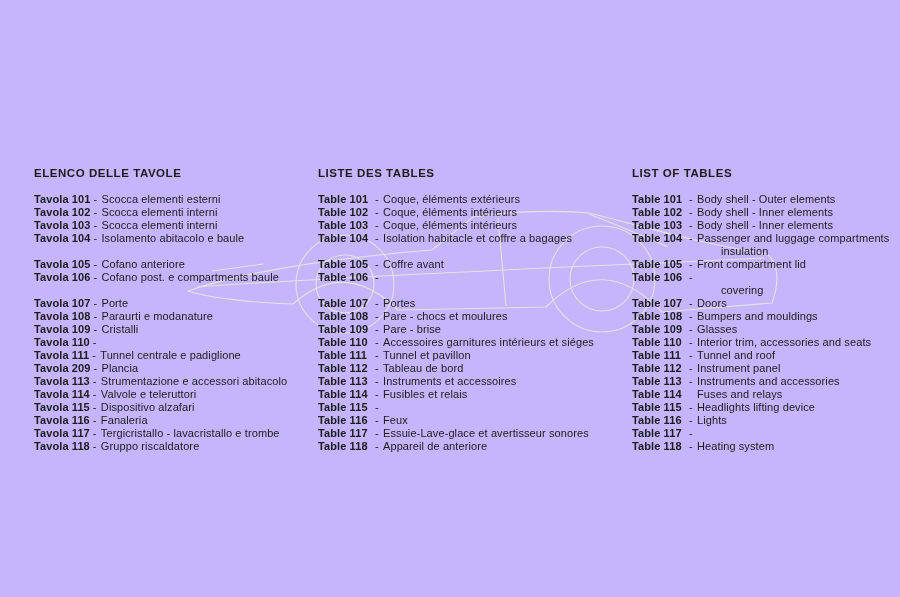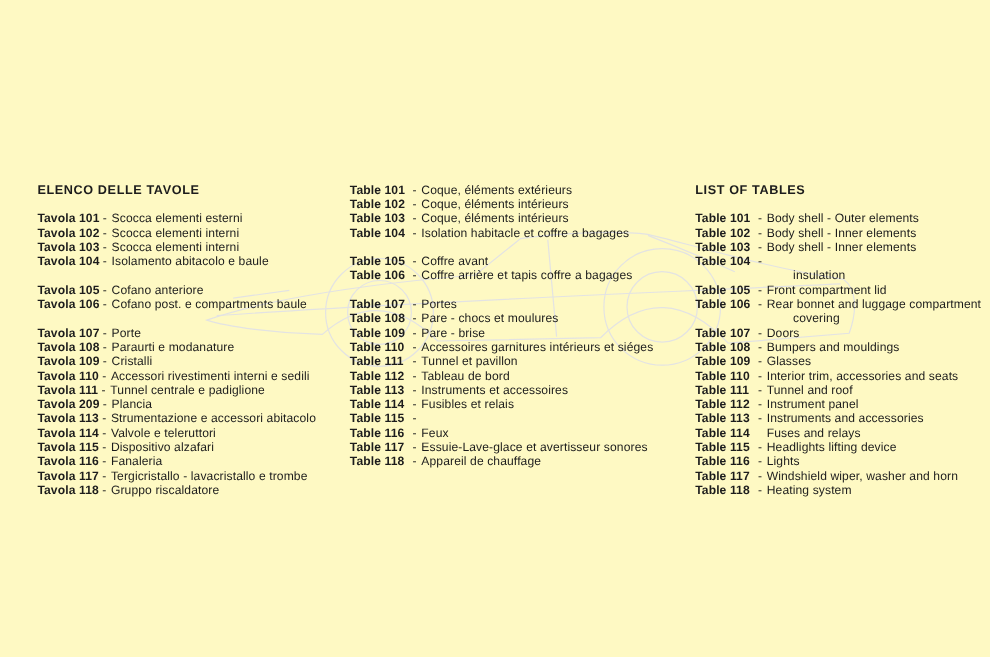--- a/index.html
+++ b/index.html
@@ -1,17 +1,17 @@
 <!DOCTYPE html>
 <html><head>
 <meta charset="utf-8">
 <style>
   html,body{margin:0;padding:0;background:#d9d9d9;}
   .page{
-    position:relative;width:900px;height:597px;background:#fef9c3;
+    position:relative;width:900px;height:597px;background:#c4b5fd;
     overflow:hidden;font-family:"Liberation Sans",sans-serif;color:#1c1c1c;
   }
   .watermark{position:absolute;left:0;top:0;width:900px;height:597px;}
   .col{position:absolute;top:167px;}
   .col-header{
     font-weight:bold;font-size:11.5px;letter-spacing:0.55px;
     height:12px;line-height:12px;margin-bottom:14px;white-space:nowrap;
   }
   .row{display:flex;height:13px;line-height:13px;font-size:11px;white-space:nowrap;letter-spacing:0.1px;}
   .num{font-weight:bold;min-width:54px;flex:0 0 auto;margin-right:3px;}
@@ -82,21 +82,20 @@
           <span class="text">Paraurti e modanature</span>
         </div>
         <div class="row">
           <span class="num">Tavola 109</span>
           <span class="dash">-</span>
           <span class="text">Cristalli</span>
         </div>
         <div class="row">
           <span class="num">Tavola 110</span>
           <span class="dash">-</span>
-          <span class="text">Accessori rivestimenti interni e sedili</span>
         </div>
         <div class="row">
           <span class="num">Tavola 111</span>
           <span class="dash">-</span>
           <span class="text">Tunnel centrale e padiglione</span>
         </div>
         <div class="row">
           <span class="num">Tavola 209</span>
           <span class="dash">-</span>
           <span class="text">Plancia</span>
@@ -128,20 +127,21 @@
         </div>
         <div class="row">
           <span class="num">Tavola 118</span>
           <span class="dash">-</span>
           <span class="text">Gruppo riscaldatore</span>
         </div>
       </div>
   </div>
 
   <div class="col" style="left:318px;">
+    <div class="col-header">LISTE DES TABLES</div>
     <div class="rows">
         <div class="row">
           <span class="num">Table 101</span>
           <span class="dash">-</span>
           <span class="text">Coque, éléments extérieurs</span>
         </div>
         <div class="row">
           <span class="num">Table 102</span>
           <span class="dash">-</span>
           <span class="text">Coque, éléments intérieurs</span>
@@ -158,21 +158,20 @@
         </div>
         <div class="row"></div>
         <div class="row">
           <span class="num">Table 105</span>
           <span class="dash">-</span>
           <span class="text">Coffre avant</span>
         </div>
         <div class="row">
           <span class="num">Table 106</span>
           <span class="dash">-</span>
-          <span class="text">Coffre arrière et tapis coffre a bagages</span>
         </div>
         <div class="row"></div>
         <div class="row">
           <span class="num">Table 107</span>
           <span class="dash">-</span>
           <span class="text">Portes</span>
         </div>
         <div class="row">
           <span class="num">Table 108</span>
           <span class="dash">-</span>
@@ -218,21 +217,21 @@
           <span class="text">Feux</span>
         </div>
         <div class="row">
           <span class="num">Table 117</span>
           <span class="dash">-</span>
           <span class="text">Essuie-Lave-glace et avertisseur sonores</span>
         </div>
         <div class="row">
           <span class="num">Table 118</span>
           <span class="dash">-</span>
-          <span class="text">Appareil de chauffage</span>
+          <span class="text">Appareil de anteriore</span>
         </div>
       </div>
   </div>
 
   <div class="col" style="left:632px;">
     <div class="col-header">LIST OF TABLES</div>
     <div class="rows">
         <div class="row">
           <span class="num">Table 101</span>
           <span class="dash">-</span>
@@ -244,35 +243,35 @@
           <span class="text">Body shell - Inner elements</span>
         </div>
         <div class="row">
           <span class="num">Table 103</span>
           <span class="dash">-</span>
           <span class="text">Body shell - Inner elements</span>
         </div>
         <div class="row">
           <span class="num">Table 104</span>
           <span class="dash">-</span>
+          <span class="text">Passenger and luggage compartments</span>
         </div>
         <div class="row cont">
           <span class="num"></span>
           <span class="dash"></span>
           <span class="text">insulation</span>
         </div>
         <div class="row">
           <span class="num">Table 105</span>
           <span class="dash">-</span>
           <span class="text">Front compartment lid</span>
         </div>
         <div class="row">
           <span class="num">Table 106</span>
           <span class="dash">-</span>
-          <span class="text">Rear bonnet and luggage compartment</span>
         </div>
         <div class="row cont">
           <span class="num"></span>
           <span class="dash"></span>
           <span class="text">covering</span>
         </div>
         <div class="row">
           <span class="num">Table 107</span>
           <span class="dash">-</span>
           <span class="text">Doors</span>
@@ -318,21 +317,20 @@
           <span class="text">Headlights lifting device</span>
         </div>
         <div class="row">
           <span class="num">Table 116</span>
           <span class="dash">-</span>
           <span class="text">Lights</span>
         </div>
         <div class="row">
           <span class="num">Table 117</span>
           <span class="dash">-</span>
-          <span class="text">Windshield wiper, washer and horn</span>
         </div>
         <div class="row">
           <span class="num">Table 118</span>
           <span class="dash">-</span>
           <span class="text">Heating system</span>
         </div>
       </div>
   </div>
 
 </div>

